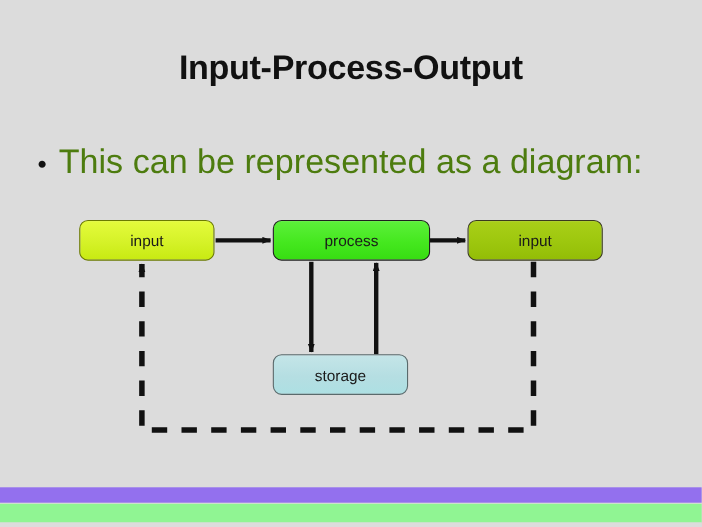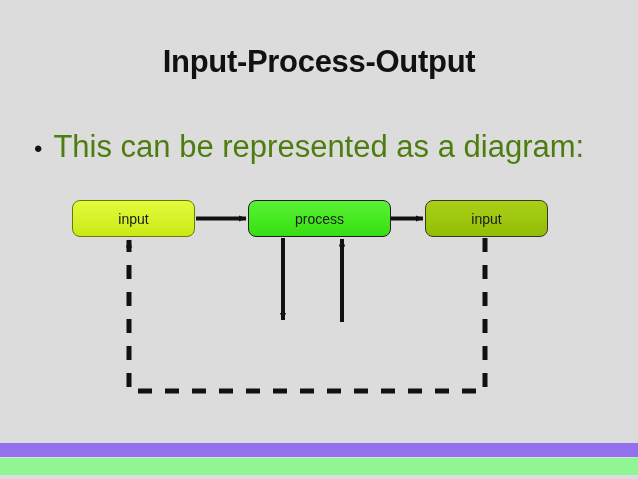--- a/index.html
+++ b/index.html
@@ -149,18 +149,21 @@
   </div>
 
   <div class="node-box" id="node-process">
     <span>process</span>
   </div>
 
   <div class="node-box" id="node-output">
     <span>input</span>
   </div>
 
+  <div class="node-box" id="node-storage">
+    <span>storage</span>
+  </div>
 
   <div id="bar-purple"></div>
   <div id="bar-green"></div>
   <div id="bar-footer-gray"></div>
 
 </div>
 
 </body></html>

